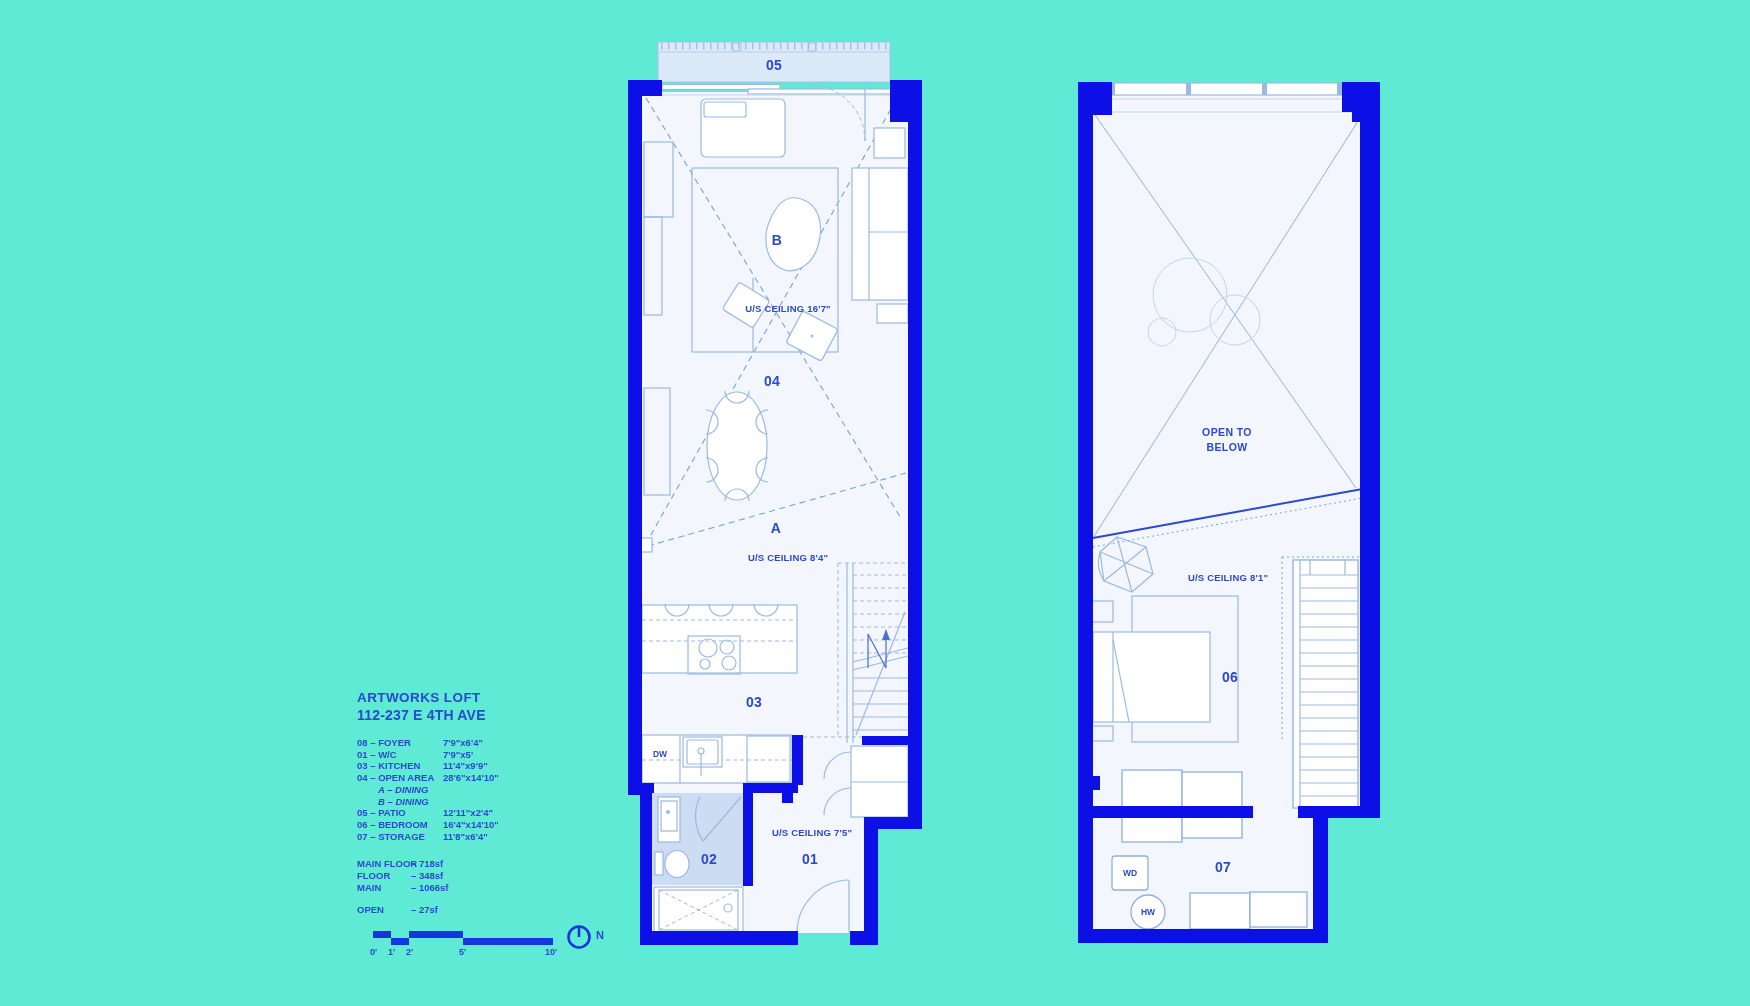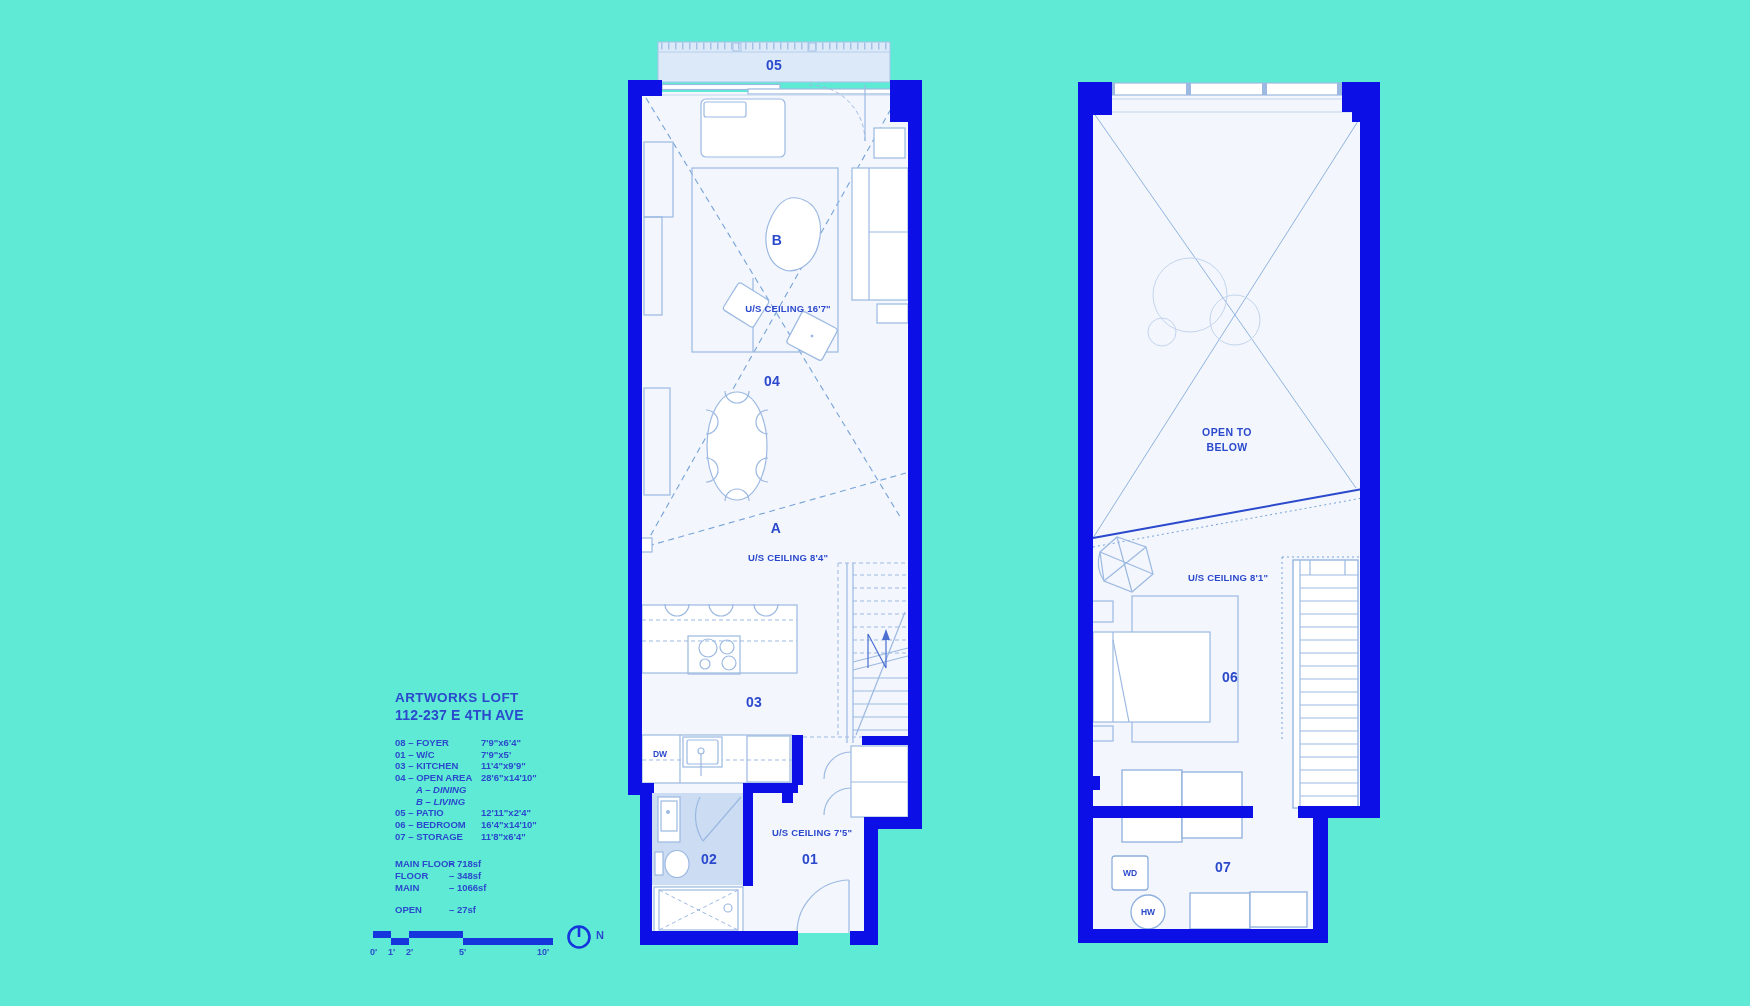--- a/index.html
+++ b/index.html
@@ -21,21 +21,21 @@
   .arrow{fill:none;stroke:#4a6fd0;stroke-width:1.2;}
 
   
   text{font-family:"Liberation Sans",sans-serif;fill:#2b49cc;font-weight:bold;}
   .t-num{font-size:14px;letter-spacing:.3px;}
   .t-note{font-size:9.5px;letter-spacing:.2px;}
   .t-sm{font-size:8.5px;}
   .t-open{font-size:10.5px;letter-spacing:.4px;}
 
   
-  #legend{position:absolute;left:395px;top:690px;color:#2b49cc;font-weight:bold;}
+  #legend{position:absolute;left:357px;top:690px;color:#2b49cc;font-weight:bold;}
   #legend .title{font-size:13.5px;letter-spacing:.4px;}
   #legend .addr{font-size:14px;margin-top:2px;letter-spacing:.2px;}
   .rooms{margin-top:14px;}
   .lrow{font-size:9.5px;line-height:11.7px;white-space:nowrap;}
   .lname{display:inline-block;width:86px;}
   .indent .lname{padding-left:21px;width:65px;font-style:italic;}
   .areas{margin-top:16px;}
   .aname{display:inline-block;width:54px;}
   .patio-row{margin-top:11px;font-size:9.5px;line-height:11.7px;}
 
@@ -316,21 +316,21 @@
 <div id="legend">
   <div class="title">ARTWORKS LOFT</div>
   <div class="addr">112-237 E 4TH AVE</div>
 
   <div class="rooms">
     <div class="lrow"><span class="lname">08 – FOYER</span><span class="ldim">7'9"x6'4"</span></div>
     <div class="lrow"><span class="lname">01 – W/C</span><span class="ldim">7'9"x5'</span></div>
     <div class="lrow"><span class="lname">03 – KITCHEN</span><span class="ldim">11'4"x9'9"</span></div>
     <div class="lrow"><span class="lname">04 – OPEN AREA</span><span class="ldim">28'6"x14'10"</span></div>
     <div class="lrow indent"><span class="lname">A – DINING</span><span class="ldim"></span></div>
-    <div class="lrow indent"><span class="lname">B – LIVING</span><span class="ldim"></span></div>
+    <div class="lrow indent"><span class="lname">B – DINING</span><span class="ldim"></span></div>
     <div class="lrow"><span class="lname">05 – PATIO</span><span class="ldim">12'11"x2'4"</span></div>
     <div class="lrow"><span class="lname">06 – BEDROOM</span><span class="ldim">16'4"x14'10"</span></div>
     <div class="lrow"><span class="lname">07 – STORAGE</span><span class="ldim">11'8"x6'4"</span></div>
   </div>
 
   <div class="areas">
     <div class="lrow"><span class="aname">MAIN FLOOR</span><span>– 718sf</span></div>
     <div class="lrow"><span class="aname">FLOOR</span><span>– 348sf</span></div>
     <div class="lrow"><span class="aname">MAIN</span><span>– 1066sf</span></div>
   </div>
@@ -342,21 +342,21 @@
 
 <div id="scalebar">
   <div class="seg" style="left:0;   top:0; width:18px;"></div>
   <div class="seg" style="left:18px;top:7px; width:18px;"></div>
   <div class="seg" style="left:36px;top:0; width:54px;"></div>
   <div class="seg" style="left:90px;top:7px; width:90px;"></div>
   <div class="slab" style="left:-3px;">0'</div>
   <div class="slab" style="left:15px;">1'</div>
   <div class="slab" style="left:33px;">2'</div>
   <div class="slab" style="left:86px;">5'</div>
-  <div class="slab" style="left:164px;">10'</div>
+  <div class="slab" style="left:172px;">10'</div>
 </div>
 
 <div id="north">
   <svg width="28" height="28">
     <circle cx="13" cy="15" r="10.5" fill="none" stroke="#1535dd" stroke-width="2.6"></circle>
     <line x1="13" y1="4.5" x2="13" y2="15" stroke="#1535dd" stroke-width="2.6"></line>
   </svg>
   <span class="nlab">N</span>
 </div>
 

